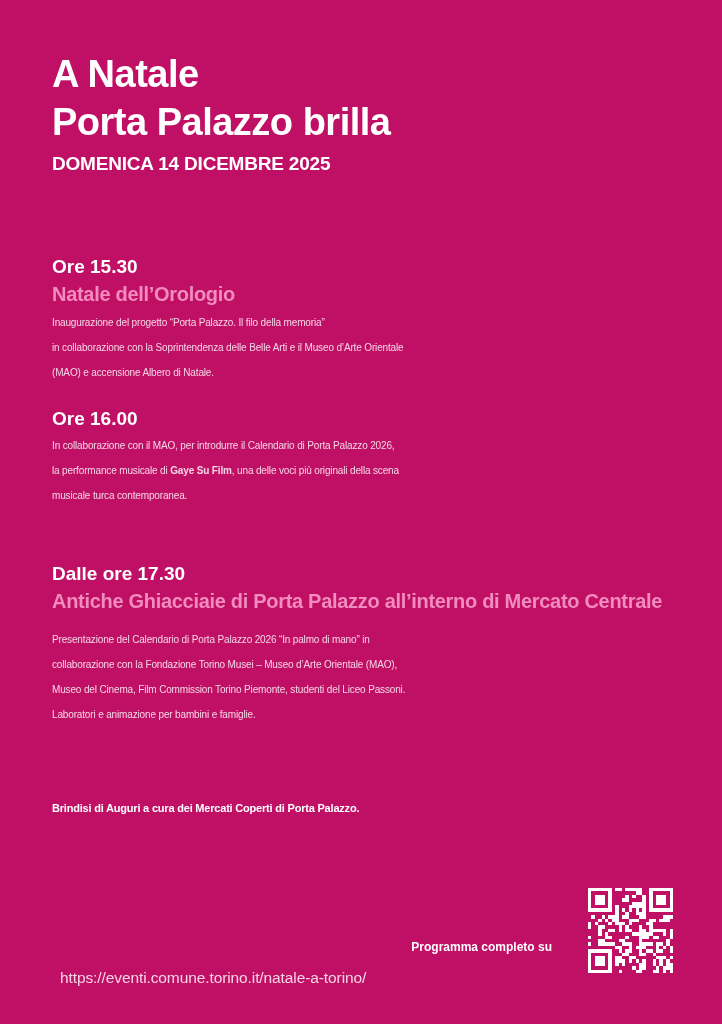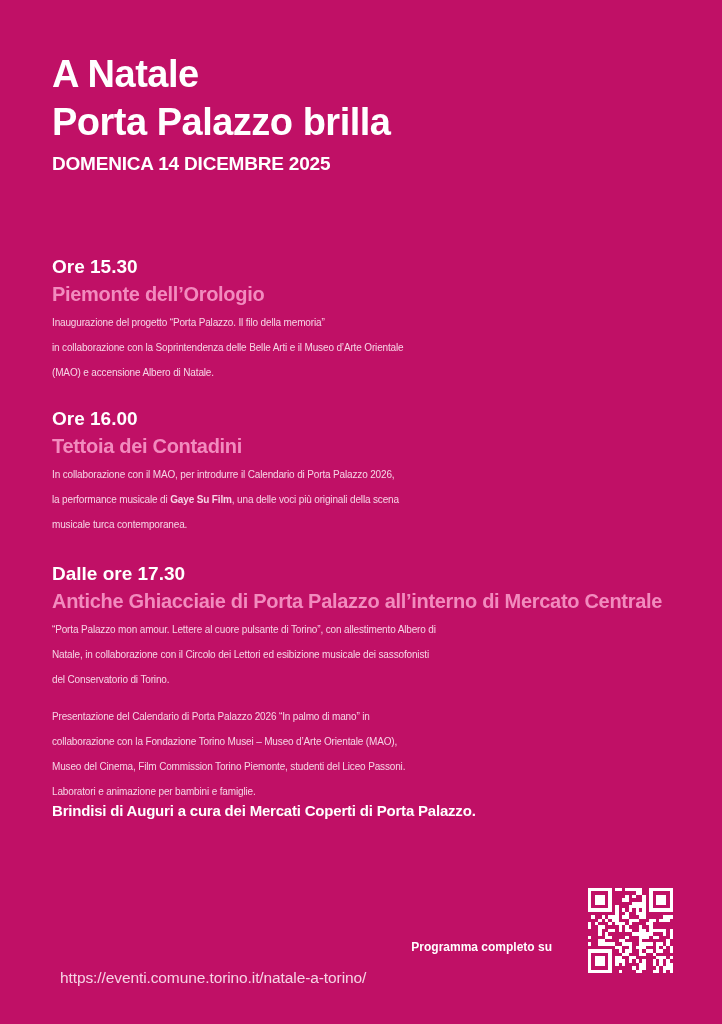--- a/index.html
+++ b/index.html
@@ -61,21 +61,21 @@
     margin: 0;
   }
   .desc .bold { font-weight: 700; }
   .desc.second { margin-top: 12px; }
   .closing {
     position: absolute;
     left: 52px; top: 802px;
     width: 630px;
     color: var(--heading, #FFFFFF);
     font-weight: 700;
-    font-size: 15px;
+    font-size: 11px;
     letter-spacing: -0.2px;
   }
   .footer { position: absolute; left: 52px; top: 936px; width: 500px; }
   .footer-label {
     color: var(--heading, #FFFFFF);
     font-weight: 700;
     font-size: 12px;
     line-height: 22px;
     margin: 0;
     text-align: right;
@@ -98,40 +98,36 @@
 
 <div class="poster" style="--bg: #C01066; --heading: #FFFFFF; --venue: #F28BBE; --body: #F6D4E5;">
 
   <div class="title">A Natale
 Porta Palazzo brilla</div>
 
   <div class="date">DOMENICA 14 DICEMBRE 2025</div>
 
   <div class="event event-1">
     <p class="time">Ore 15.30</p>
-    <p class="venue">Piemonte dell’Orologio</p>
+    <p class="venue">Natale dell’Orologio</p>
     <p class="desc">Inaugurazione del progetto “Porta Palazzo. Il filo della memoria”
 in collaborazione con la Soprintendenza delle Belle Arti e il Museo d’Arte Orientale
 (MAO) e accensione Albero di Natale.</p>
   </div>
 
   <div class="event event-2">
     <p class="time">Ore 16.00</p>
-    <p class="venue">Tettoia dei Contadini</p>
     <p class="desc"><span>In collaborazione con il MAO, per introdurre il Calendario di Porta Palazzo 2026,
 la performance musicale di </span><span class="bold">Gaye Su Film</span><span>, una delle voci più originali della scena
 musicale turca contemporanea.</span></p>
   </div>
 
   <div class="event event-3">
     <p class="time">Dalle ore 17.30</p>
     <p class="venue">Antiche Ghiacciaie di Porta Palazzo all’interno di Mercato Centrale</p>
-    <p class="desc">“Porta Palazzo mon amour. Lettere al cuore pulsante di Torino”, con allestimento Albero di
-Natale, in collaborazione con il Circolo dei Lettori ed esibizione musicale dei sassofonisti
-del Conservatorio di Torino.</p>
     <p class="desc second">Presentazione del Calendario di Porta Palazzo 2026 “In palmo di mano” in
 collaborazione con la Fondazione Torino Musei – Museo d’Arte Orientale (MAO),
 Museo del Cinema, Film Commission Torino Piemonte, studenti del Liceo Passoni.
 Laboratori e animazione per bambini e famiglie.</p>
   </div>
 
   <div class="closing">Brindisi di Auguri a cura dei Mercati Coperti di Porta Palazzo.</div>
 
   <div class="footer">
     <p class="footer-label">Programma completo su</p>

